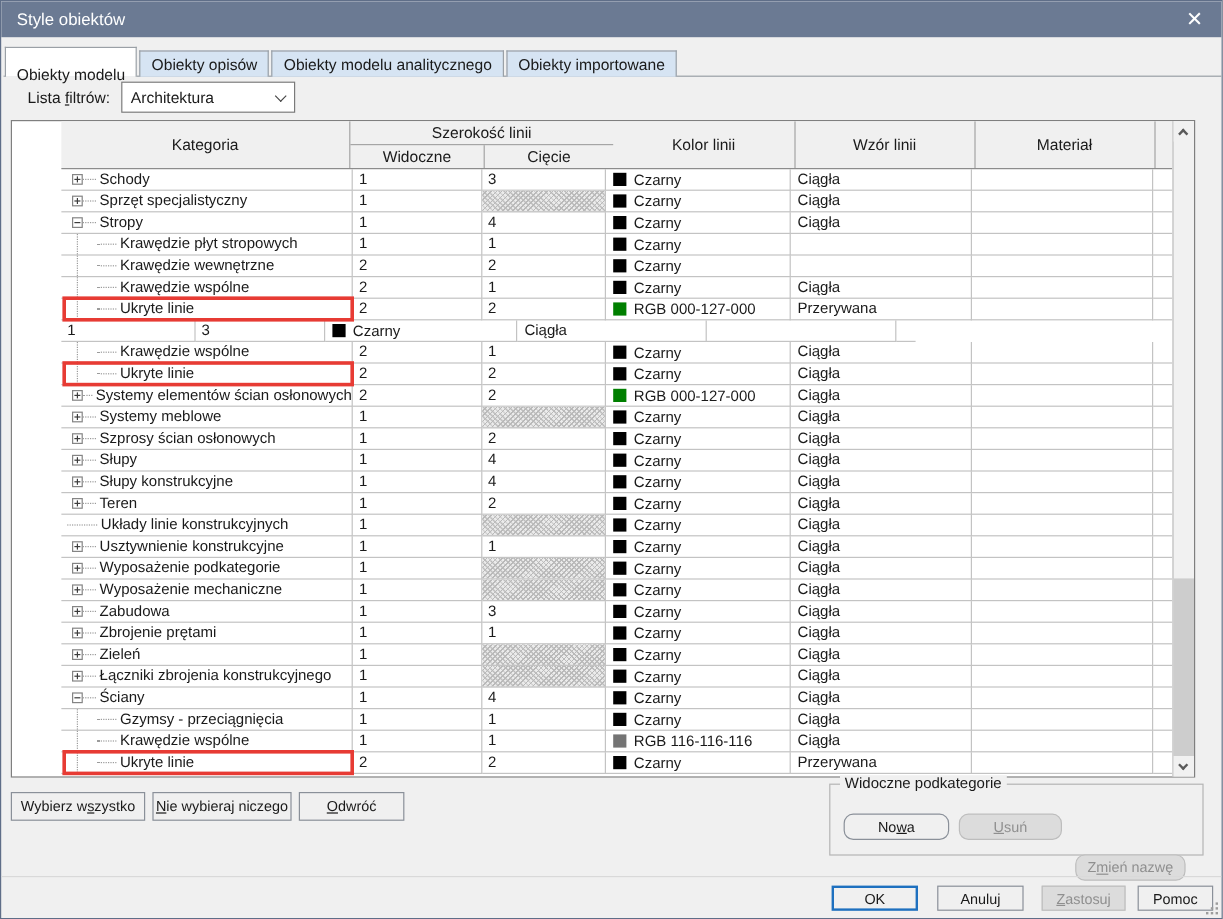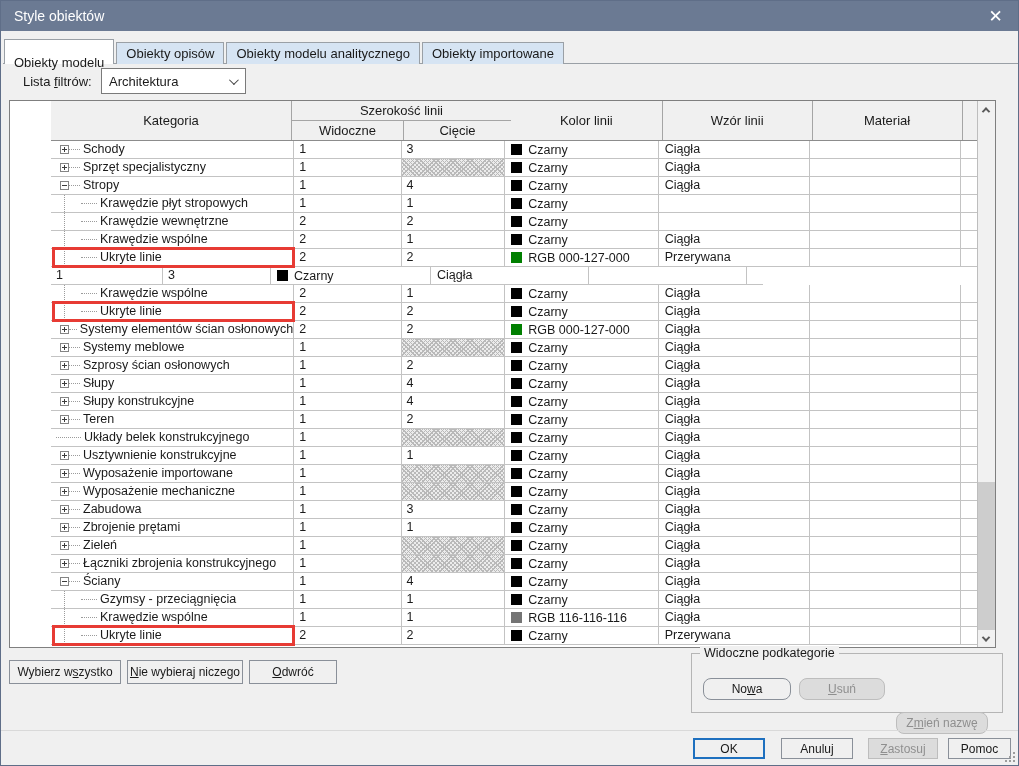--- a/index.html
+++ b/index.html
@@ -420,21 +420,21 @@
       </div>
       <div class="td td-pat">Ciągła</div>
       <div class="td td-mat"></div>
       <div class="td td-fill"></div>
     </div>
           <div class="tr">
       <div class="td td-cat">
         <div class="tree lvl0 noexp">
 
           <span class="hconn"></span>
-          <span class="catlabel">Układy belek konstrukcyjnego</span>
+          <span class="catlabel">Układy linie konstrukcyjnych</span>
         </div>
       </div>
       <div class="td td-w">1</div>
       <div class="td td-c hatched"></div>
       <div class="td td-col">
         <span class="chip" style="background: rgb(0, 0, 0);"></span>
         <span>Czarny</span>
       </div>
       <div class="td td-pat">Ciągła</div>
       <div class="td td-mat"></div>
@@ -456,21 +456,21 @@
       </div>
       <div class="td td-pat">Ciągła</div>
       <div class="td td-mat"></div>
       <div class="td td-fill"></div>
     </div>
           <div class="tr">
       <div class="td td-cat">
         <div class="tree lvl0">
           <span class="exp plus"></span>
           <span class="hconn"></span>
-          <span class="catlabel">Wyposażenie importowane</span>
+          <span class="catlabel">Wyposażenie podkategorie</span>
         </div>
       </div>
       <div class="td td-w">1</div>
       <div class="td td-c hatched"></div>
       <div class="td td-col">
         <span class="chip" style="background: rgb(0, 0, 0);"></span>
         <span>Czarny</span>
       </div>
       <div class="td td-pat">Ciągła</div>
       <div class="td td-mat"></div>

